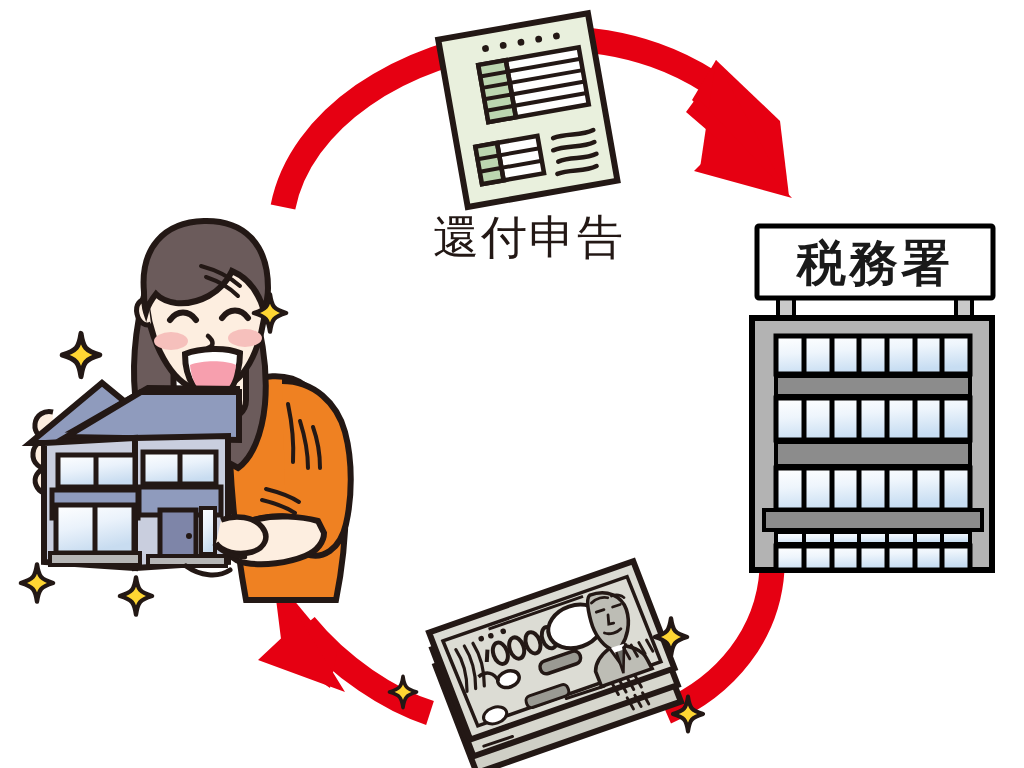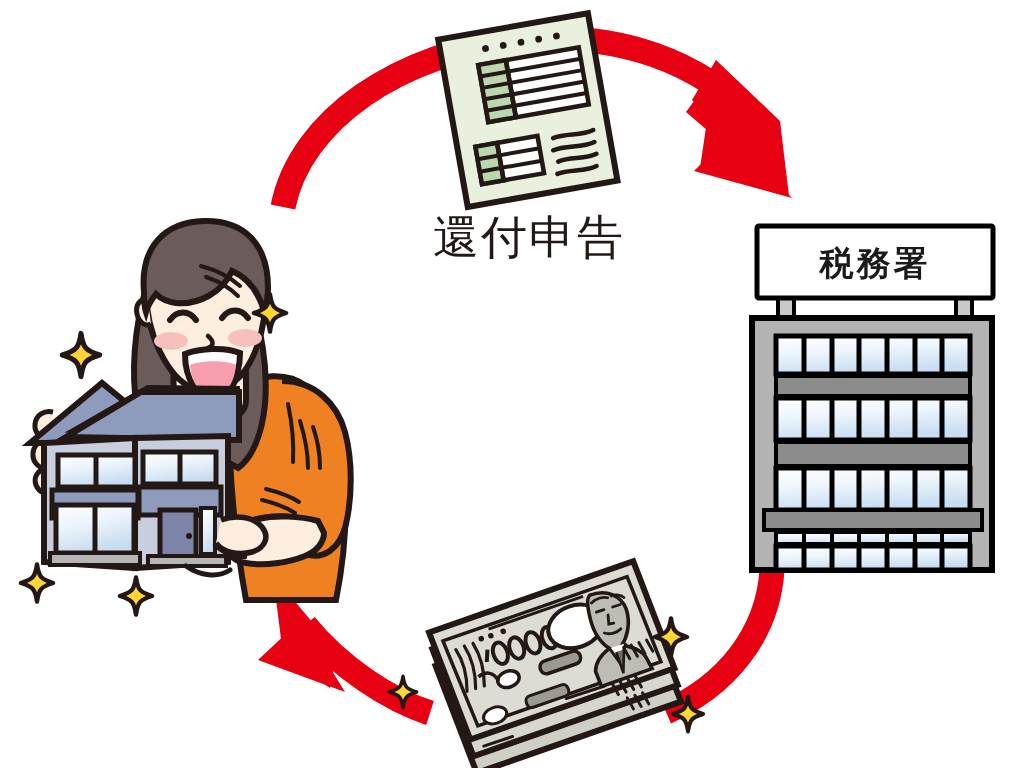--- a/index.html
+++ b/index.html
@@ -42,21 +42,21 @@
     position: absolute;
     left: 769px;
     top: 237px;
     width: 212px;
     height: 52px;
     display: flex;
     align-items: center;
     justify-content: center;
     font-family: "DejaVu Serif", "Liberation Serif", serif;
     font-weight: 700;
-    font-size: 34px;
+    font-size: 49px;
     letter-spacing: 3px;
     color: #1a1a1a;
     white-space: nowrap;
     line-height: 1;
   }
 </style>
 </head>
 <body>
 
 <div id="stage">

